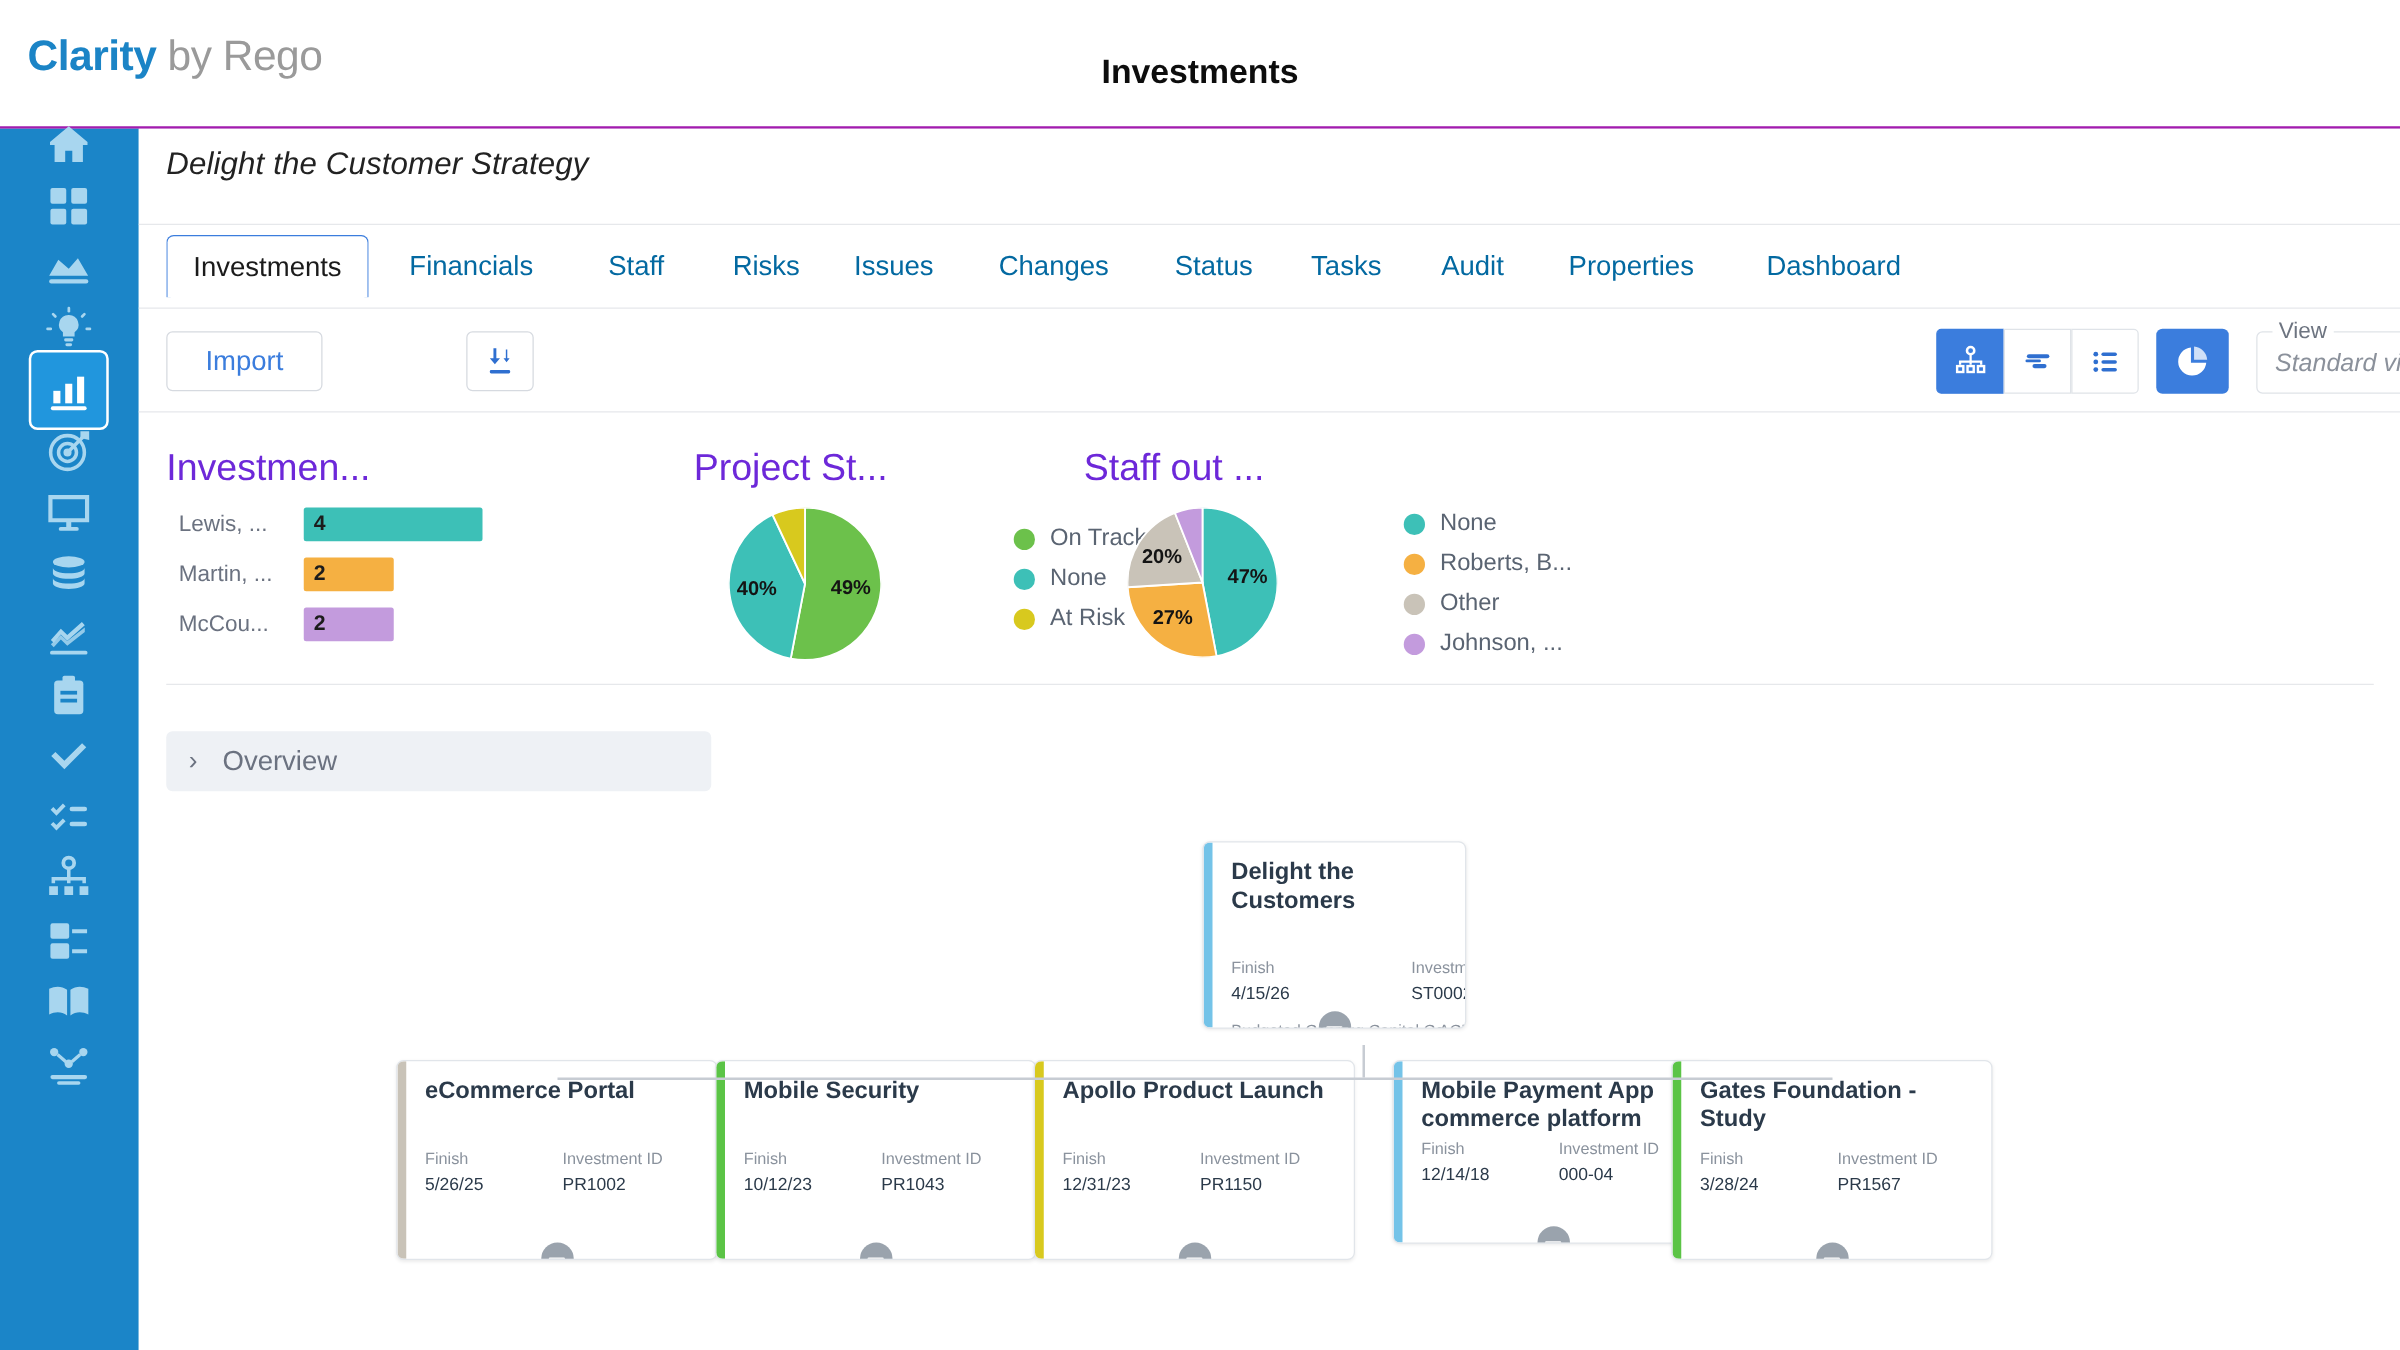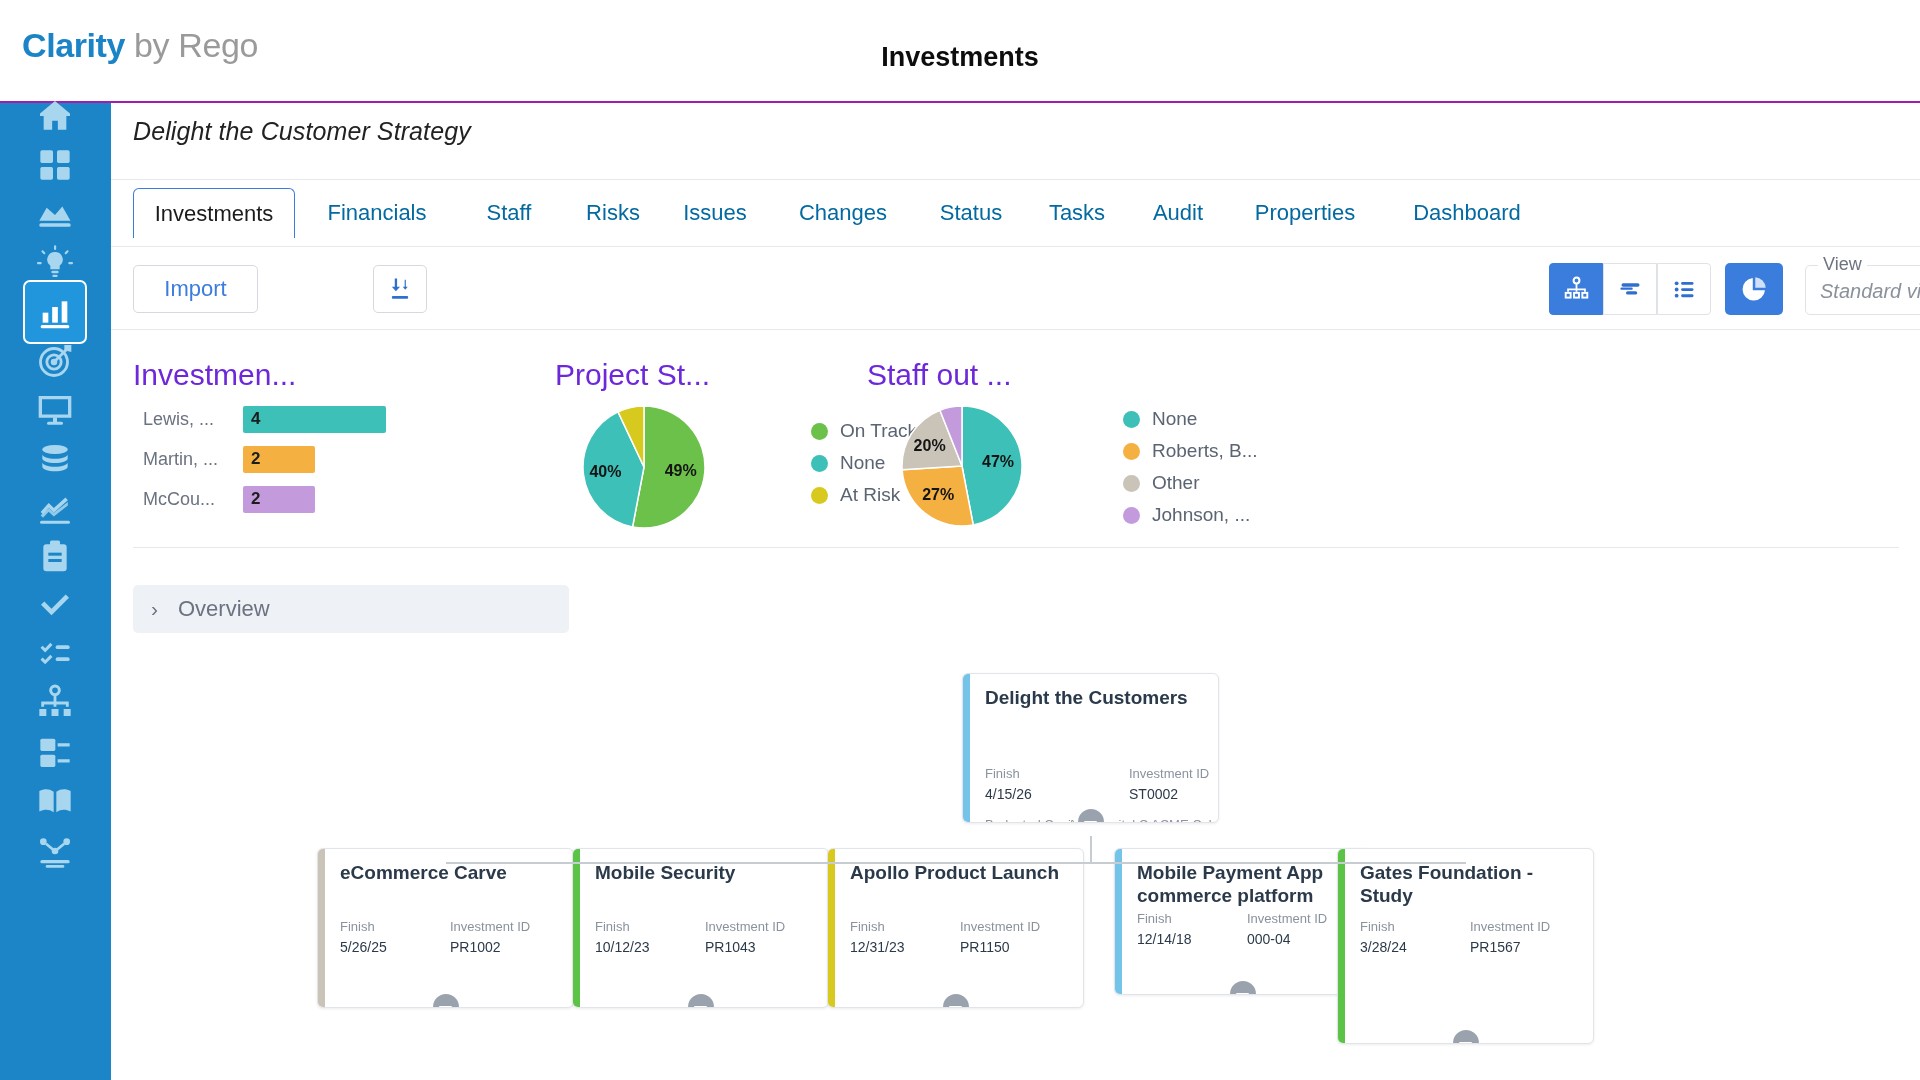--- a/index.html
+++ b/index.html
@@ -513,21 +513,21 @@
       </div>
     </div>
   <div class="charts-rule"></div>
 
   <div class="overview">
     <div class="ov-chev">›</div>
     <div class="ov-label">Overview</div>
   </div>
 
   <div class="tree" id="tree">
-      <div class="card" style="left: 851px; top: 115px; width: 257px; height: 150px;">
+      <div class="card" style="left: 851px; top: 115px; width: 211px; height: 150px;">
         <div class="card-stripe" style="background:#74c3e8"></div>
         <div class="card-title">Delight the Customers</div>
         <div class="fld" style="left:22px;top:92px">
           <div class="k">Finish</div>
           <div class="v">4/15/26</div>
         </div>
         <div class="fld" style="left:166px;top:92px">
           <div class="k">Investment ID</div>
           <div class="v">ST0002</div>
         </div>
@@ -539,21 +539,21 @@
         </div>
         <div class="fld" style="left:188px;top:143px">
           <div class="k">ACME Calculat...</div>
         </div>
         <div class="collapse">
           <i></i>
         </div>
       </div>
       <div class="card" style="left: 206px; top: 290px; width: 257px; height: 160px;">
         <div class="card-stripe" style="background:#c9c3b8"></div>
-        <div class="card-title">eCommerce Carve</div>
+        <div class="card-title">eCommerce Portal</div>
         <div class="fld" style="left:22px;top:70px">
           <div class="k">Finish</div>
           <div class="v">5/26/25</div>
         </div>
         <div class="fld" style="left:132px;top:70px">
           <div class="k">Investment ID</div>
           <div class="v">PR1002</div>
         </div>
         <div class="collapse">
           <i></i>
@@ -597,21 +597,21 @@
           <div class="v">12/14/18</div>
         </div>
         <div class="fld" style="left:132px;top:62px">
           <div class="k">Investment ID</div>
           <div class="v">000-04</div>
         </div>
         <div class="collapse">
           <i></i>
         </div>
       </div>
-      <div class="card" style="left: 1226px; top: 290px; width: 257px; height: 196px;">
+      <div class="card" style="left: 1226px; top: 290px; width: 257px; height: 160px;">
         <div class="card-stripe" style="background:#5bc446"></div>
         <div class="card-title">Gates Foundation - Study</div>
         <div class="fld" style="left:22px;top:70px">
           <div class="k">Finish</div>
           <div class="v">3/28/24</div>
         </div>
         <div class="fld" style="left:132px;top:70px">
           <div class="k">Investment ID</div>
           <div class="v">PR1567</div>
         </div>

